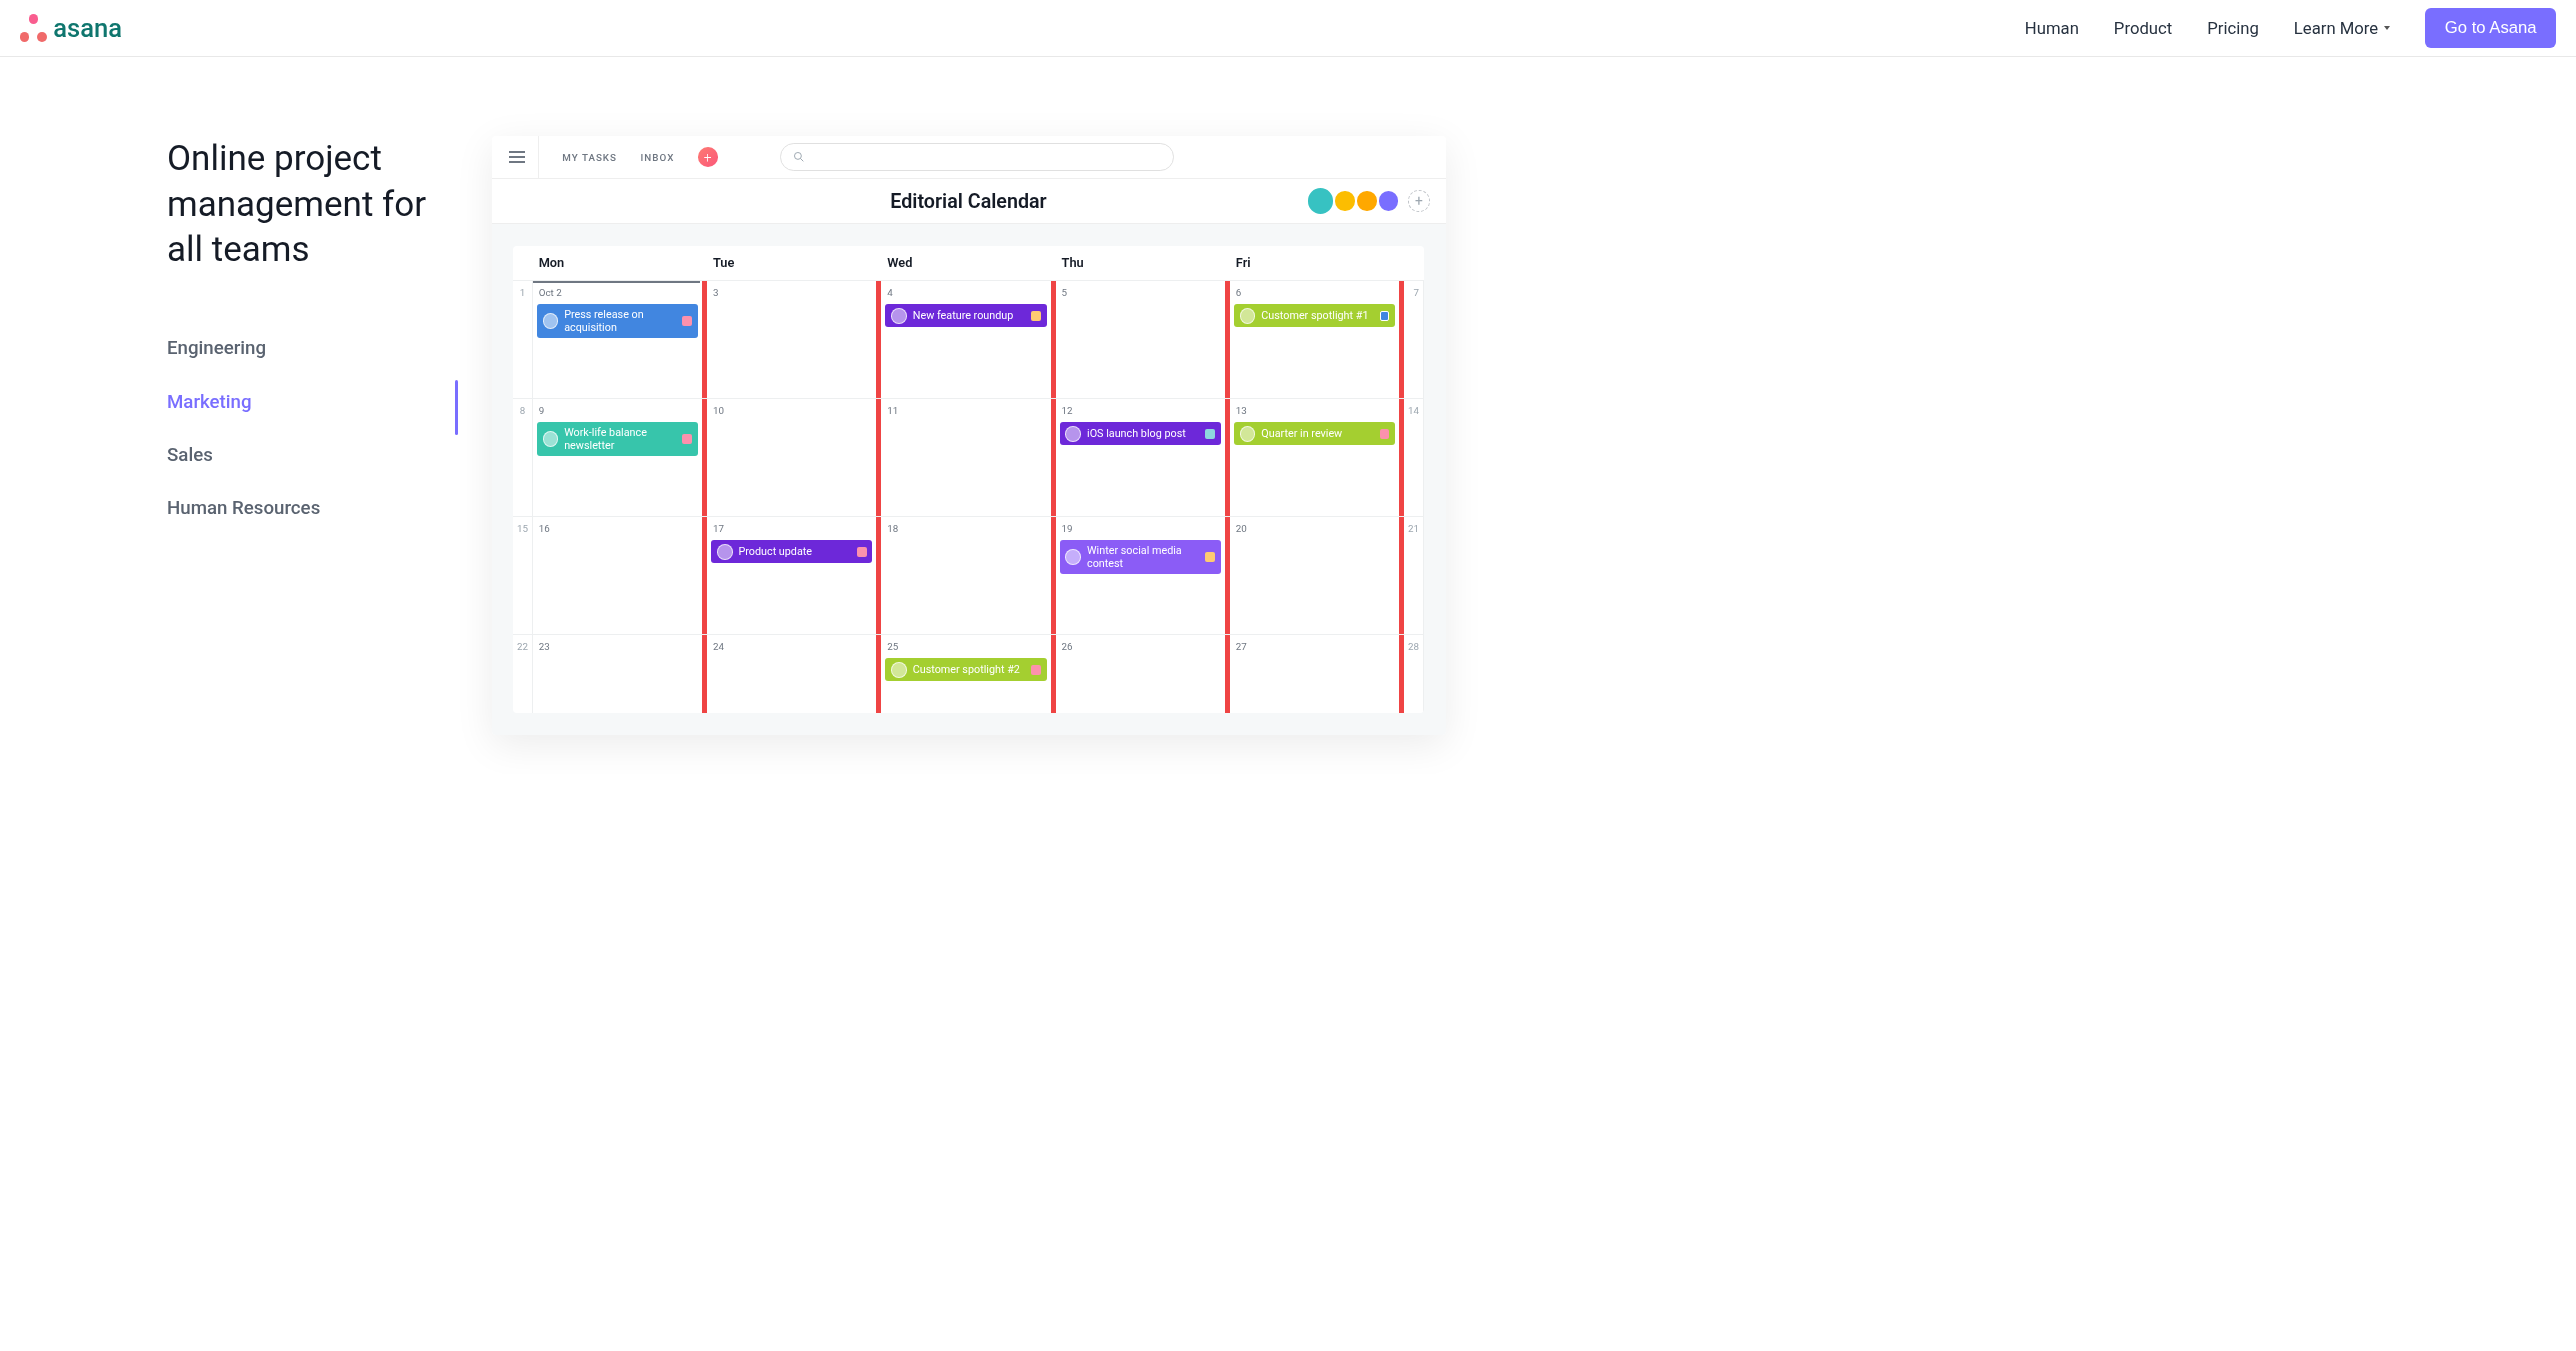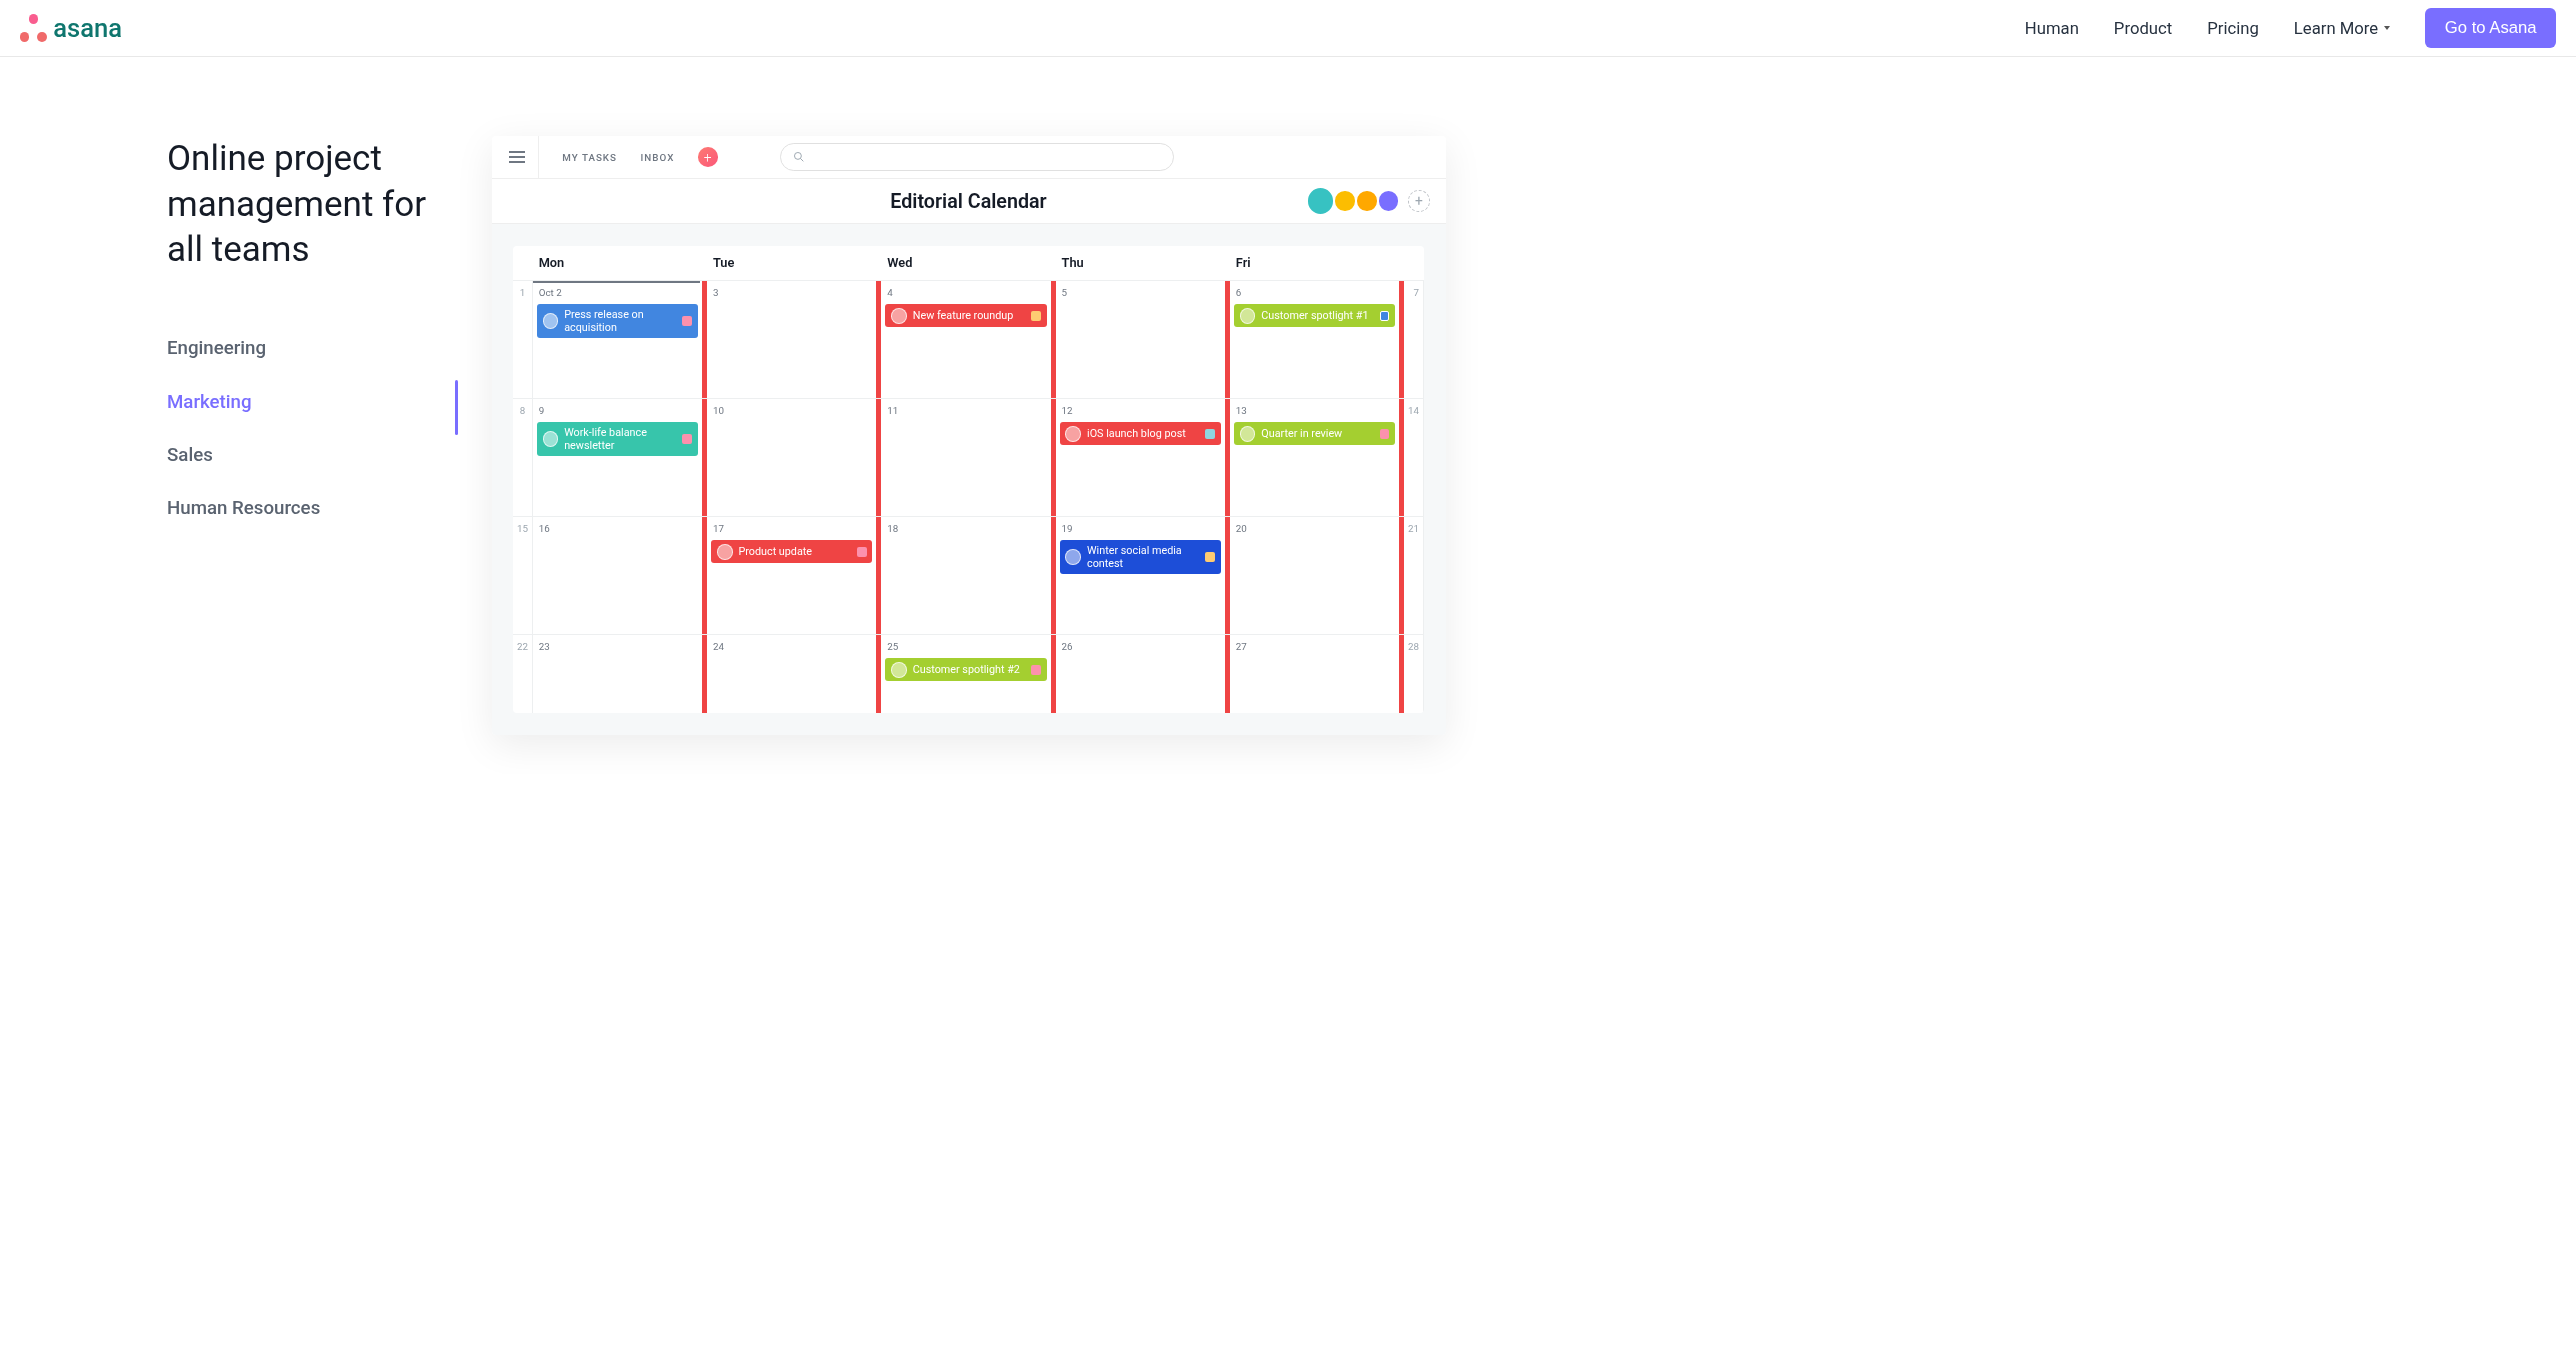--- a/index.html
+++ b/index.html
@@ -57,24 +57,24 @@
 .daynum-side { font-size: 9.8px; color: #9ca6af; padding: 5.9px 3.9px; text-align: right; border-right: 1px solid #edeff0;}
 .daynum-side.left { text-align: center; }
 .cell { border-right: 5px solid #ef4444; padding: 3.9px; position: relative; }
 .cell .num { font-size: 9.8px; color: #6f7782; margin-bottom: 3.9px; display: block; padding: 2px;}
 .cell:last-of-type { border-right: none; }
 
 .task { border-radius: 3px; padding: 3.9px 5.9px; display: flex; align-items: center; gap: 5.9px; font-size: 10.8px; color: #fff; cursor: pointer; position: relative; margin-top: 2px;}
 .task .tav { width: 15.7px; height: 15.7px; border-radius: 50%; background: rgba(255,255,255,0.5); flex-shrink: 0; border: 1px solid rgba(255,255,255,0.7);}
 .task .tag { width: 9.8px; height: 9.8px; border-radius: 2px; margin-left: auto; flex-shrink: 0;}
 .task.blue { background: #4186e0; } 
-.task.purple { background: #ef4444; }
+.task.purple { background: #6d28d9; }
 .task.green { background: #a4cf30; }
 .task.cyan { background: #37c5ab; }
-.task.skyblue { background: #1d4ed8; }
+.task.skyblue { background: #8b5cf6; }
 .tag.pink { background: #fc91ad; } .tag.yellow { background: #fecb72; } .tag.blue { background: #4186e0; border:1px solid #fff;} .tag.cyan{background:#8ed7de;}
 </style>
 </head>
 <body>
 
 <div class="topnav">
   <div class="logo">
     <div class="logo-dots">
         <span class="d1"></span>
         <span class="d2"></span>

